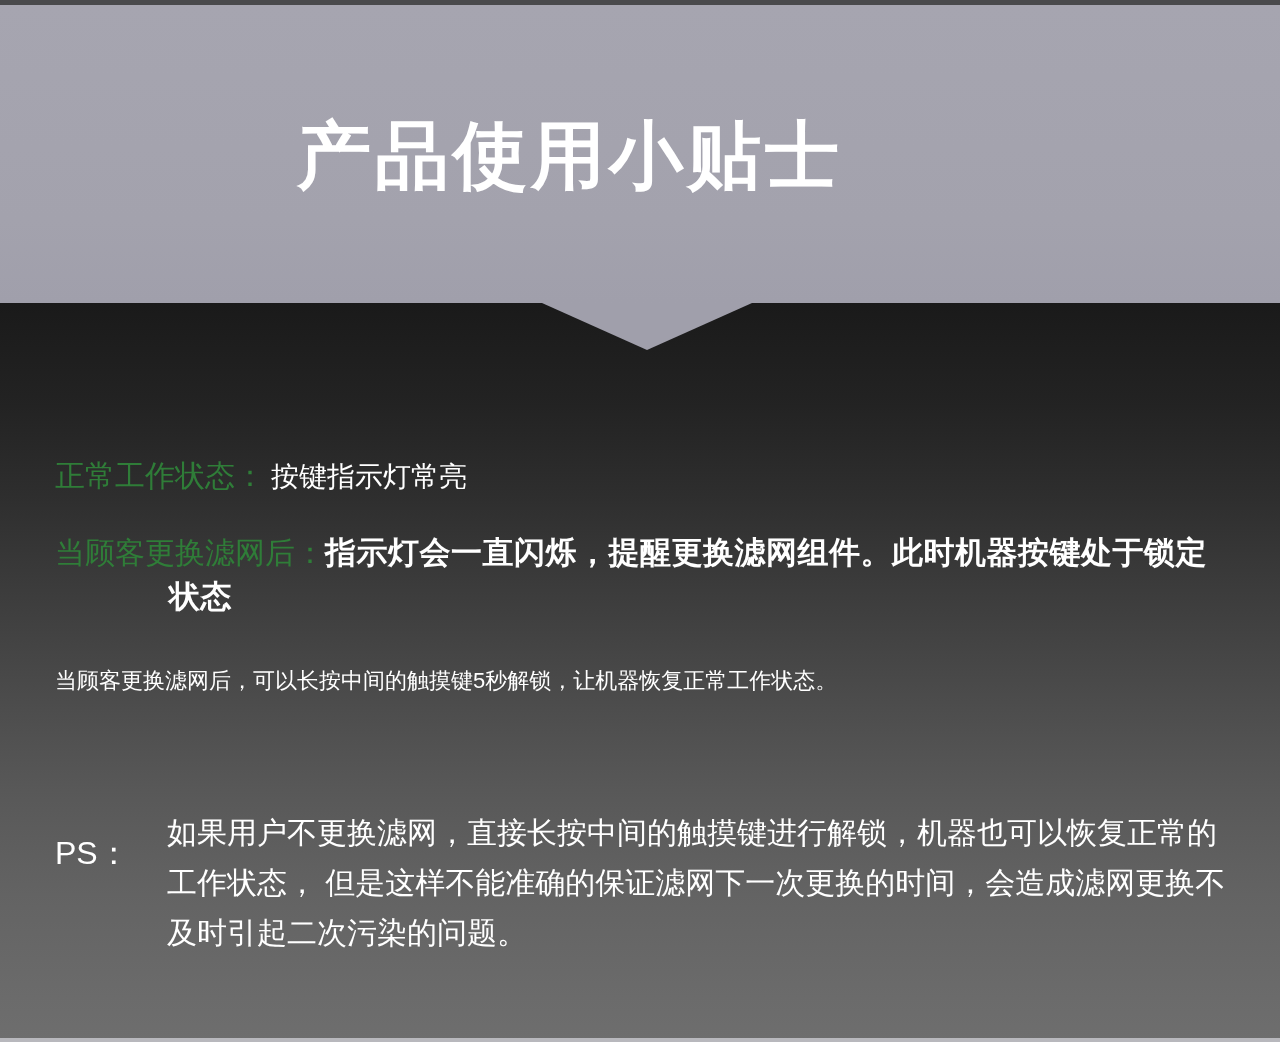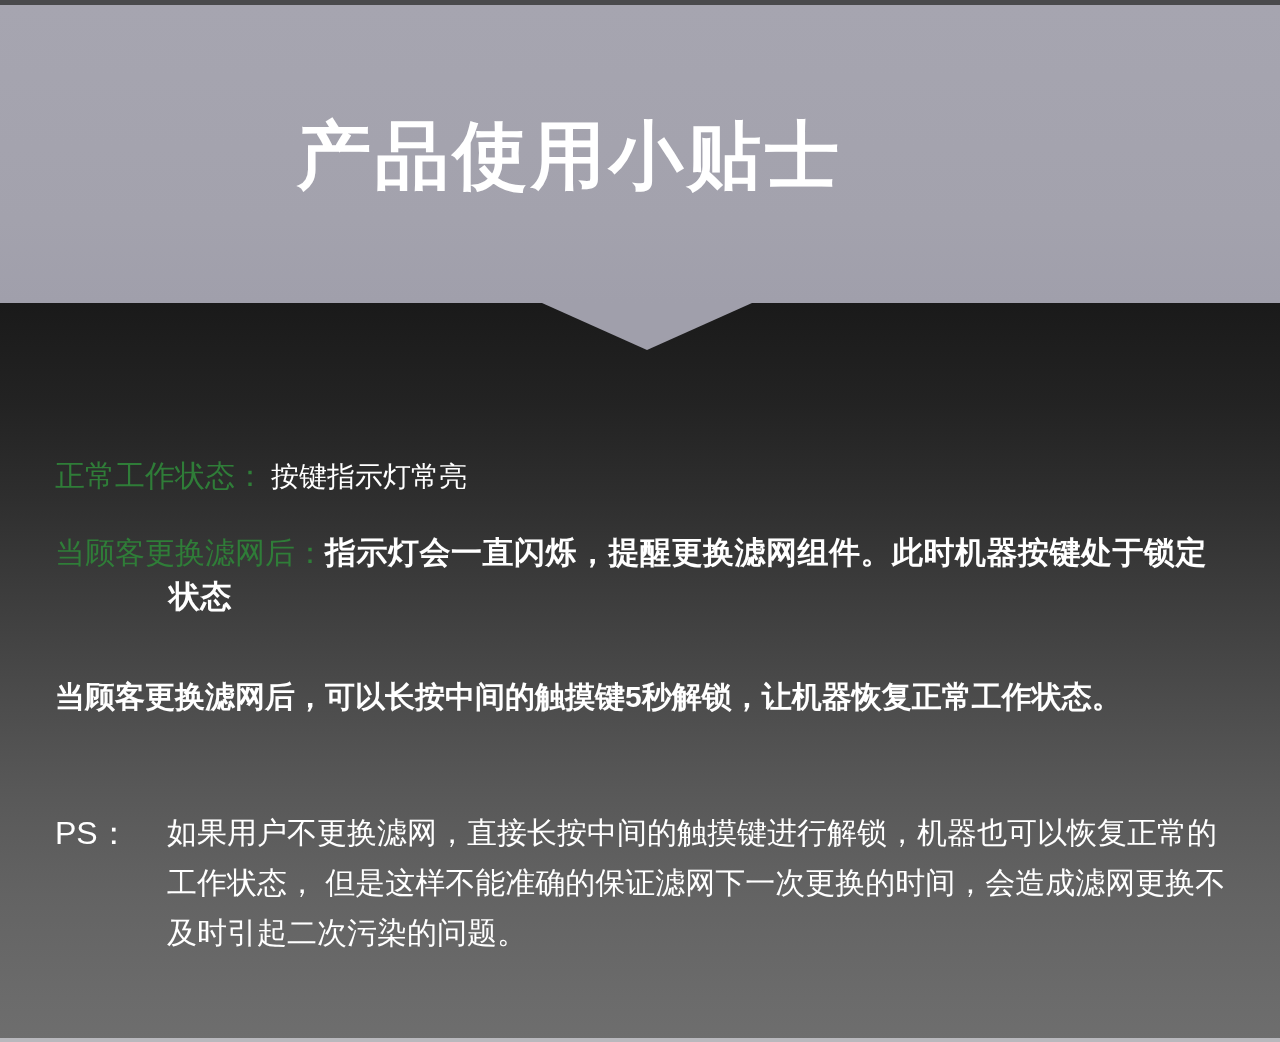--- a/index.html
+++ b/index.html
@@ -158,41 +158,42 @@
     margin-left: 114px;
     color: #ffffff;
     font-size: 31px;
     font-weight: bold;
     line-height: 44px;
     letter-spacing: 0.5px;
   }
 
   
   .para-unlock {
-    top: 370px;
-    color: #ffffff;
-    font-size: 30px;
-    font-weight: bold;
+    top: 354px;
+    color: #ffffff;
+    font-size: 22px;
+    font-weight: normal;
     line-height: 47px;
     width: 1172px;
   }
 
   
   .para-ps {
     top: 505px;
     width: 1180px;
     position: absolute;
     left: 55px;
   }
   .para-ps .ps-tag {
     float: left;
     color: #ffffff;
     font-size: 32px;
     font-weight: normal;
     line-height: 50px;
+    margin-top: 20px;
   }
   .para-ps .ps-text {
     display: block;
     margin-left: 112px;
     color: #ffffff;
     font-size: 30px;
     font-weight: normal;
     line-height: 50px;
   }
 </style>

